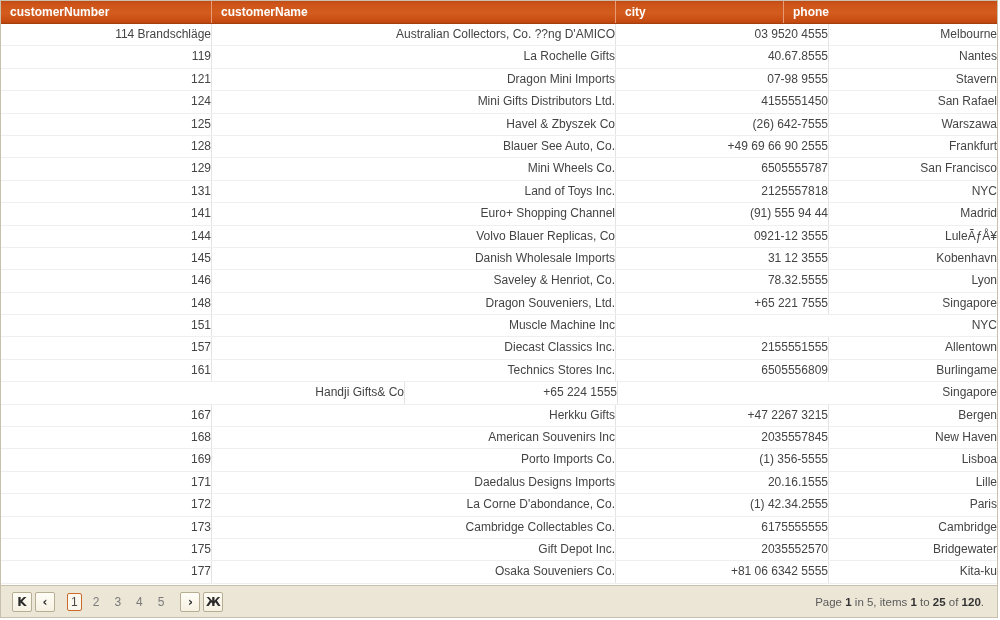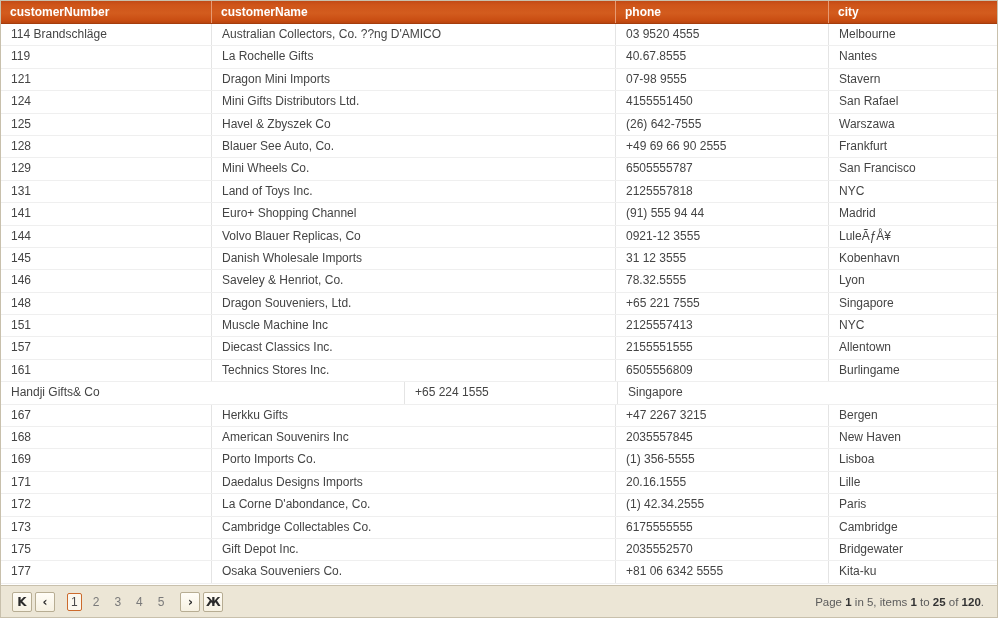--- a/index.html
+++ b/index.html
@@ -49,20 +49,21 @@
   .col-1 { width: 404px; flex: 0 0 404px; }
   .col-2 { width: 213px; flex: 0 0 213px; }
   .col-3 { width: 168px; flex: 1 1 auto; }
 
   
   .grid-body {
     flex: 1 1 auto;
     overflow: hidden;
     position: relative;
     background: #ffffff;
+    text-align: right;
   }
   .grid-row {
     display: flex;
     height: 22.4px;
     border-bottom: 1px solid #efefef;
     box-sizing: border-box;
   }
   .cell {
     font-size: 12px;
     color: #444444;
@@ -141,22 +142,22 @@
   .footer-status b { color: #333333; font-weight: bold; }
 </style>
 </head>
 <body>
 
 <div class="grid-widget">
 
   <div class="grid-header">
     <div class="hcell col-0">customerNumber</div>
     <div class="hcell col-1">customerName</div>
+    <div class="hcell col-3">city</div>
     <div class="hcell col-2">phone</div>
-    <div class="hcell col-3">city</div>
   </div>
 
   <div class="grid-body" id="grid-body">
       <div class="grid-row">
         <div class="cell col-0">114 Brandschläge</div>
         <div class="cell col-1">Australian Collectors, Co. ??ng D'AMICO</div>
         <div class="cell col-2">03 9520 4555</div>
         <div class="cell col-3">Melbourne</div>
       </div>
       <div class="grid-row">
@@ -227,21 +228,20 @@
       </div>
       <div class="grid-row">
         <div class="cell col-0">148</div>
         <div class="cell col-1">Dragon Souveniers, Ltd.</div>
         <div class="cell col-2">+65 221 7555</div>
         <div class="cell col-3">Singapore</div>
       </div>
       <div class="grid-row">
         <div class="cell col-0">151</div>
         <div class="cell col-1">Muscle Machine Inc</div>
-        <div class="cell col-2">2125557413</div>
         <div class="cell col-3">NYC</div>
       </div>
       <div class="grid-row">
         <div class="cell col-0">157</div>
         <div class="cell col-1">Diecast Classics Inc.</div>
         <div class="cell col-2">2155551555</div>
         <div class="cell col-3">Allentown</div>
       </div>
       <div class="grid-row">
         <div class="cell col-0">161</div>

